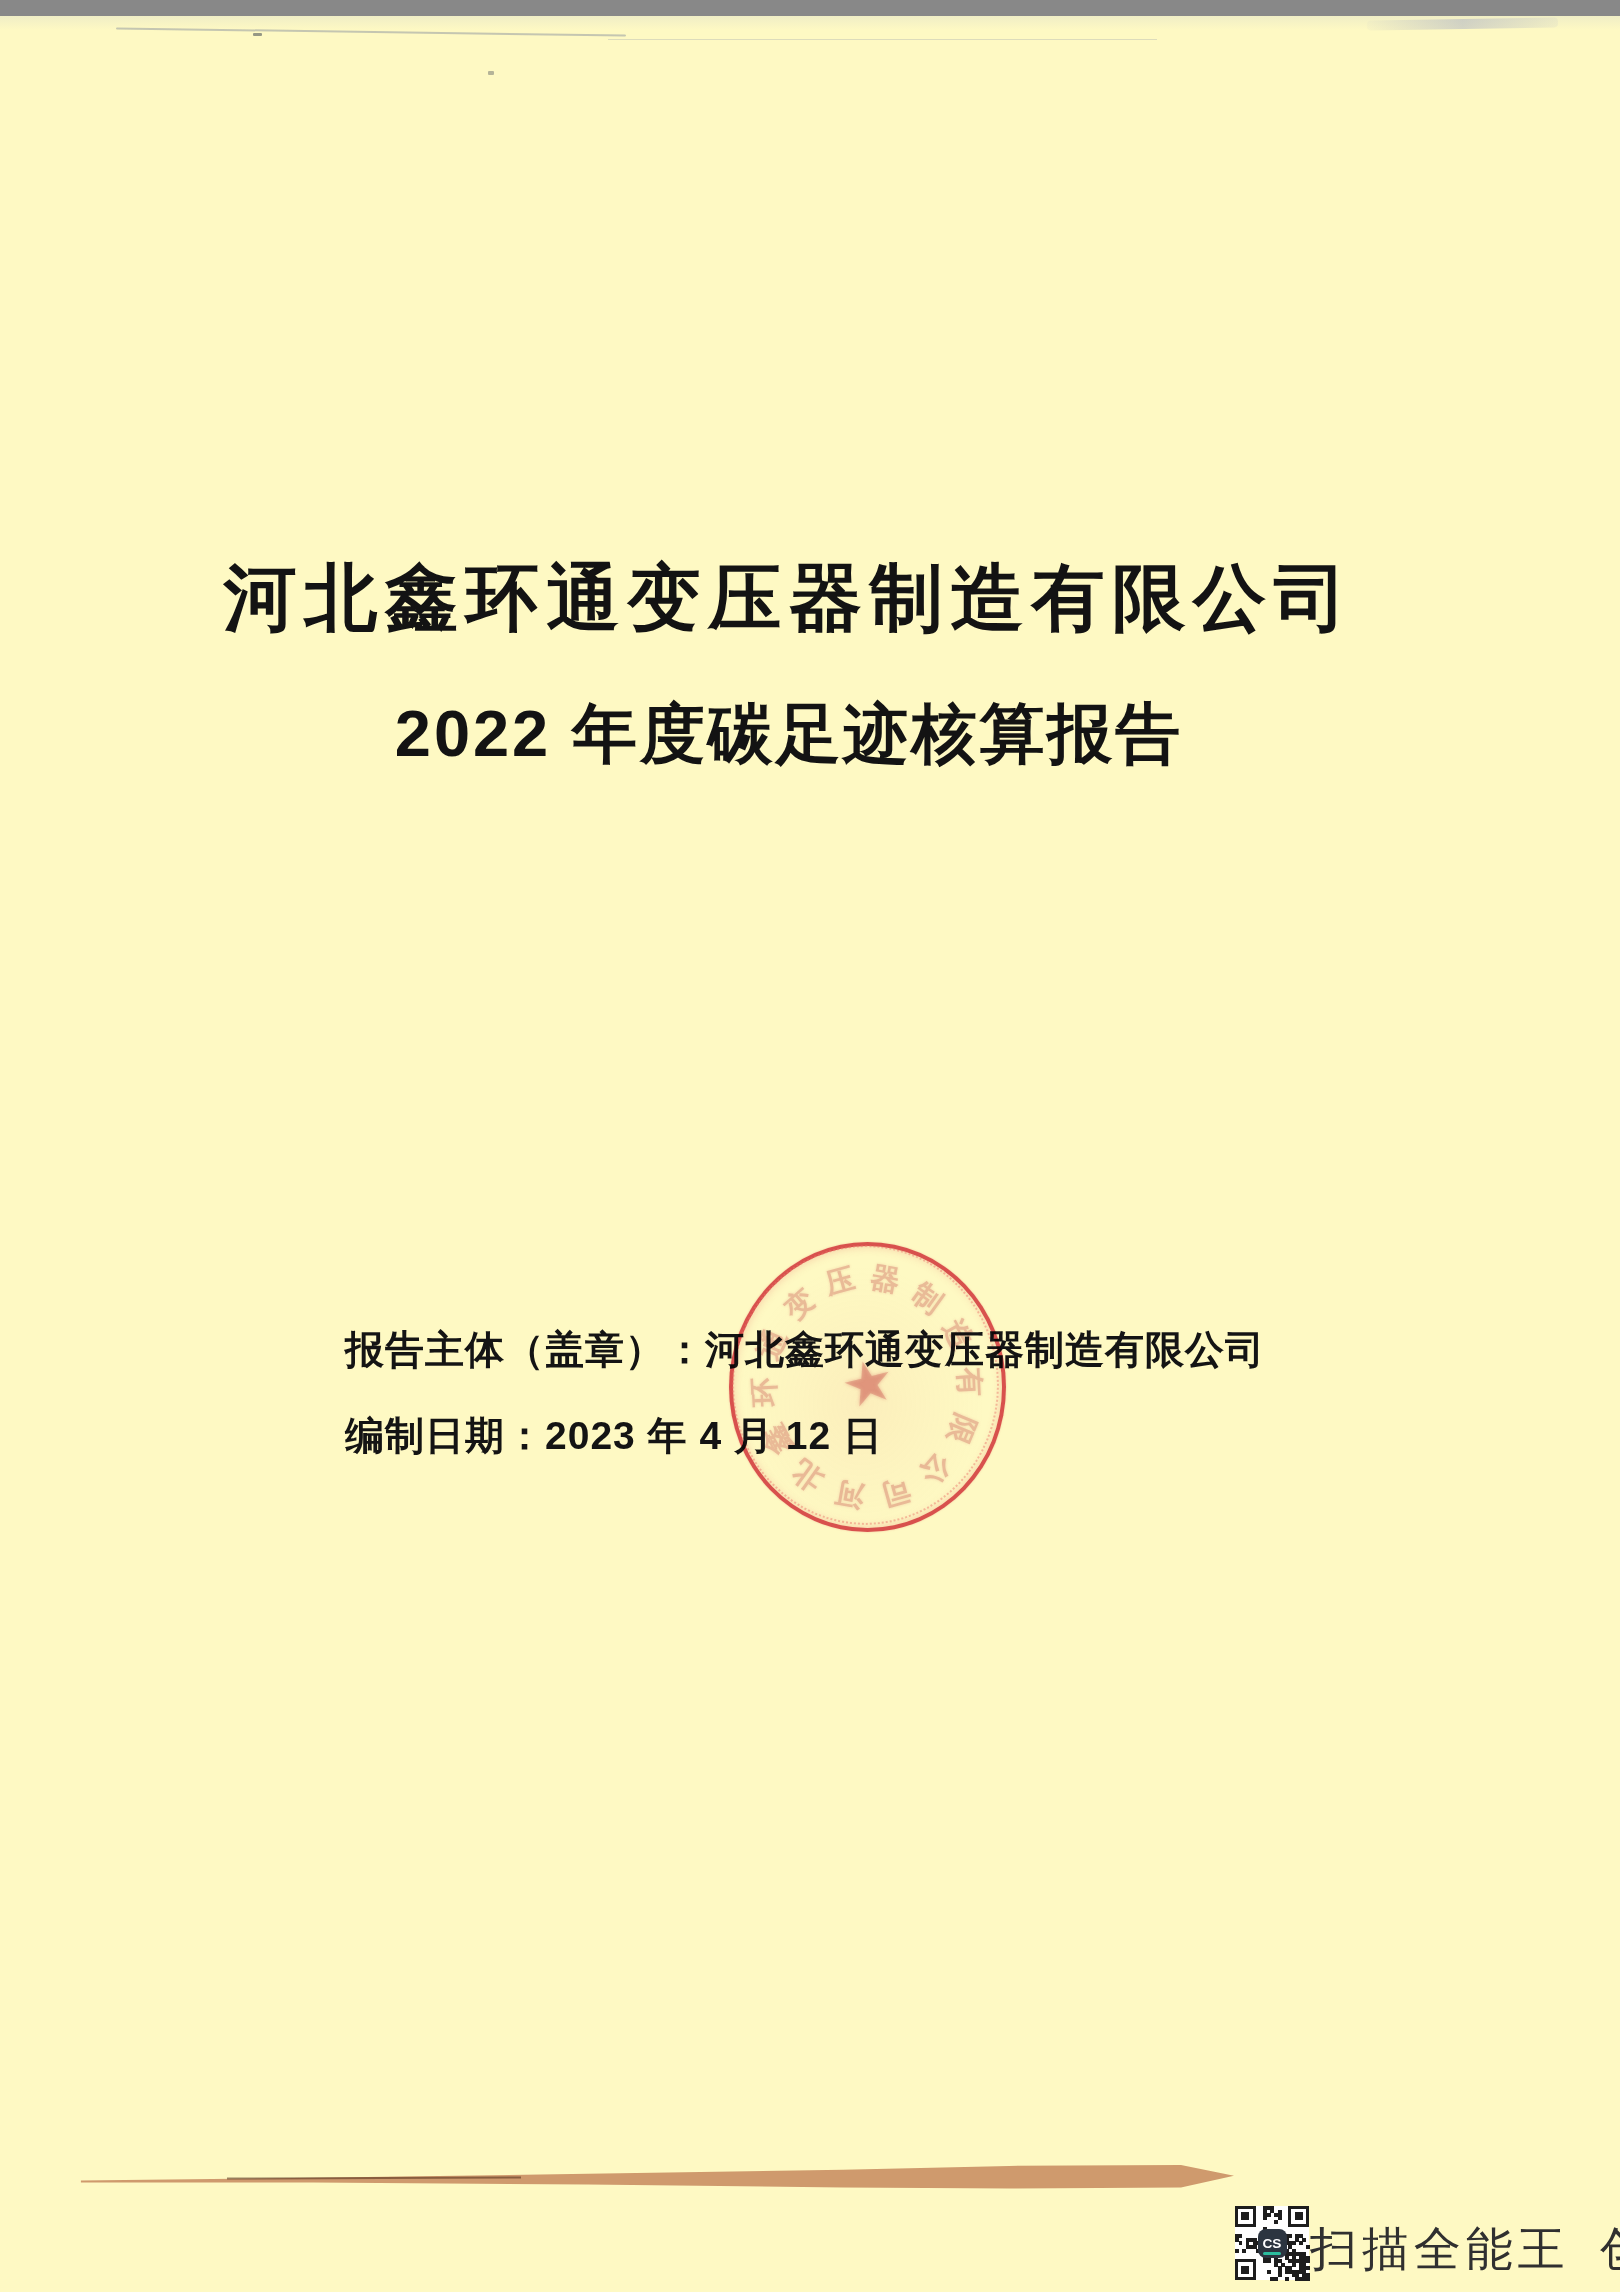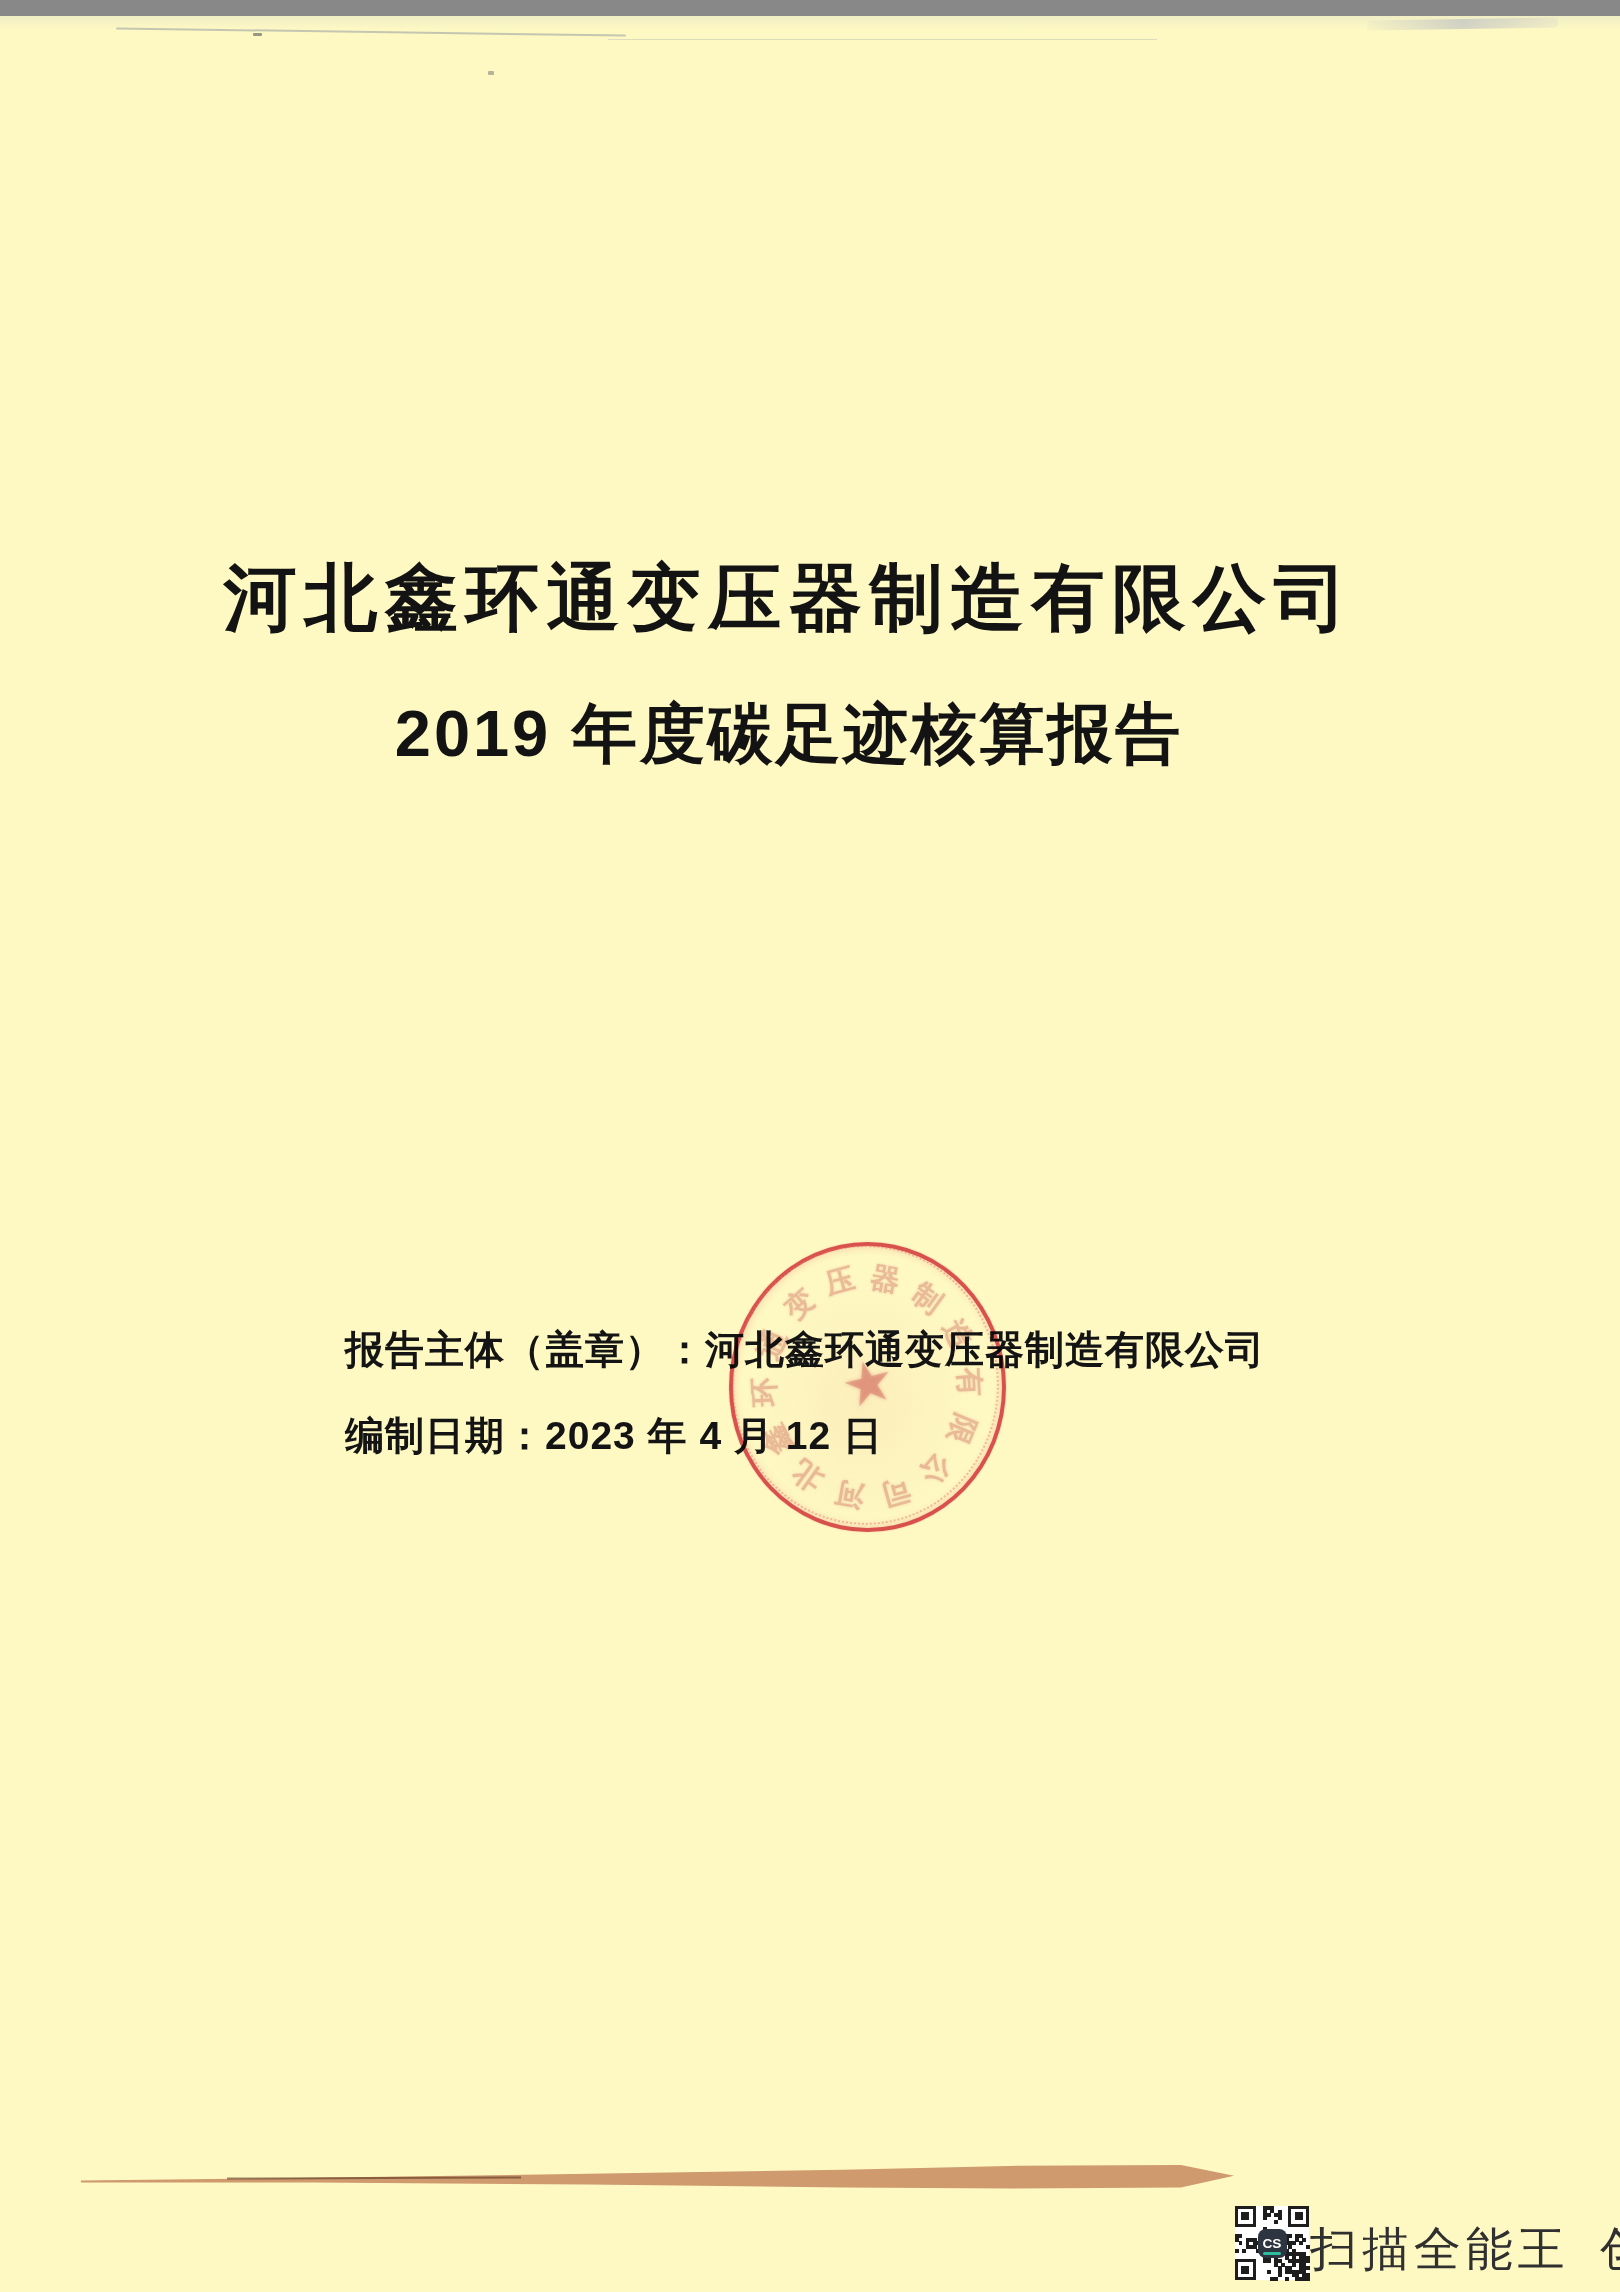--- a/index.html
+++ b/index.html
@@ -143,21 +143,21 @@
 
   <div class="top-wash"></div>
   <div class="top-hairline"></div>
   <div class="top-hairline2"></div>
   <div class="top-streak"></div>
   <div class="speck s1"></div>
   <div class="speck s2"></div>
 
   <div class="title-wrap">
     <h1 class="title-1">河北鑫环通变压器制造有限公司</h1>
-    <h2 class="title-2">2019 年度碳足迹核算报告</h2>
+    <h2 class="title-2">2022 年度碳足迹核算报告</h2>
   </div>
 
   <p class="info-line info-subject">报告主体（盖章）：河北鑫环通变压器制造有限公司</p>
   <p class="info-line info-date">编制日期：2023 年 4 月 12 日</p>
 
   <div class="stamp">
     <div class="ring"></div>
     <div class="ring-texture"></div>
     <div class="seal-arc">
         <span style="left: 121px; top: 252px; transform: translate(-50%, -50%) rotate(190deg);">河</span>

